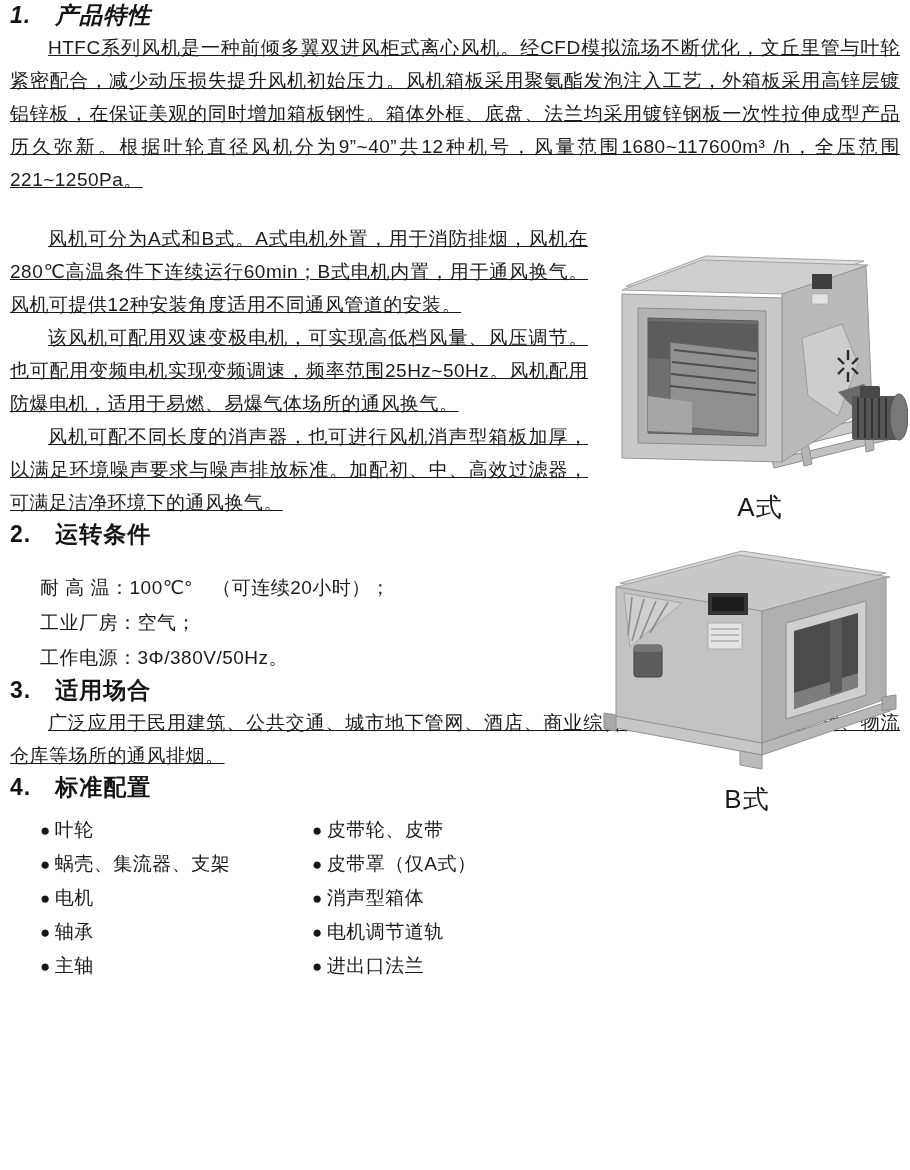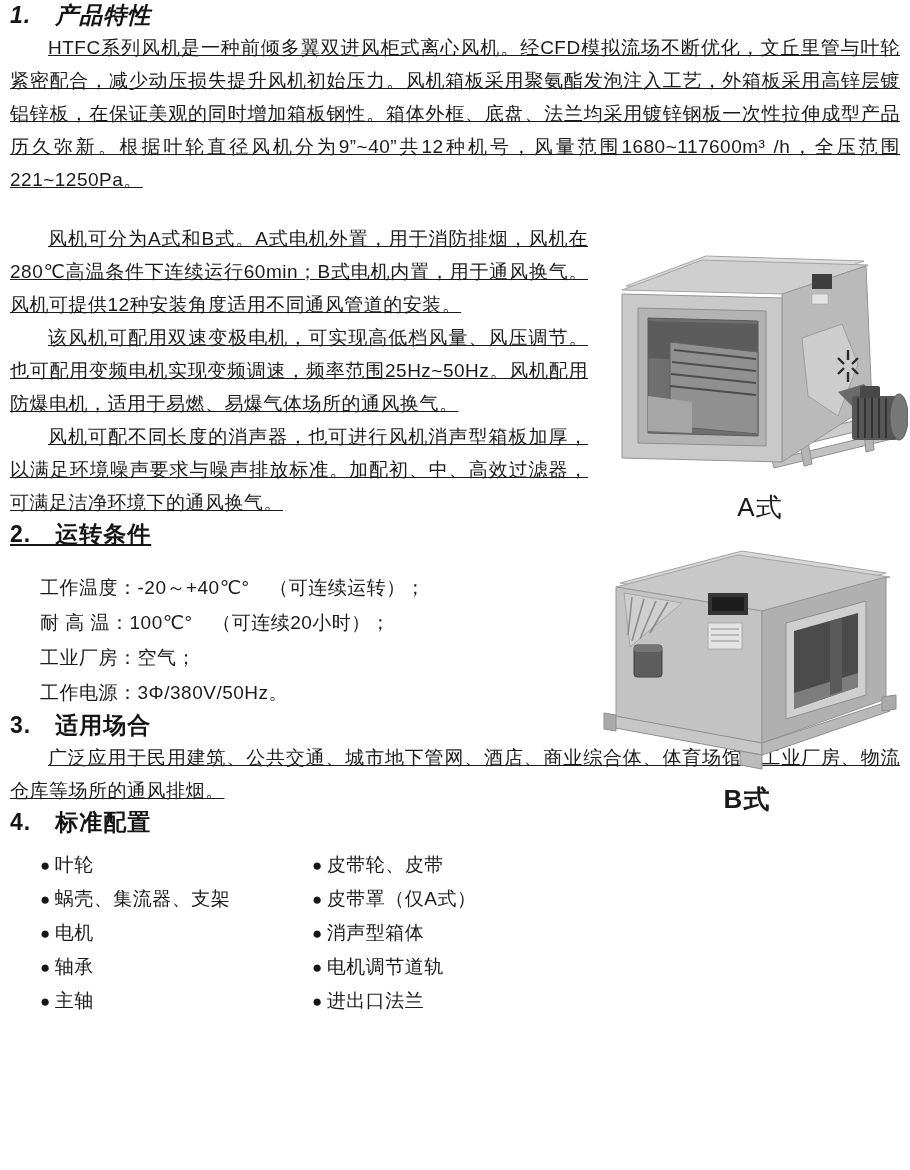--- a/index.html
+++ b/index.html
@@ -14,21 +14,21 @@
     overflow:hidden;
   }
   h2.sec-heading{
     font-size:23px;
     font-weight:bold;
     color:#141414;
     margin:0;
     letter-spacing:1px;
   }
   .h1{margin-top:24px;font-style:italic;}
-  .h2{margin-top:14px;text-decoration:underline;}
+  .h2{margin-top:14px;}
   .h3{margin-top:22px;}
   .h4{margin-top:16px;}
   p.body-par{
     font-size:19px;
     line-height:33px;
     margin:0;
     text-align:justify;
     text-indent:2em;
     letter-spacing:0.5px;
     text-decoration:underline;
@@ -63,38 +63,37 @@
   figure{margin:0;padding:0;position:absolute;}
   .fig-a{left:612px;top:246px;width:296px;}
   .fig-b{left:590px;top:543px;width:314px;}
   figcaption{
     text-align:center;
     font-size:26px;
     color:#1b1b1b;
     margin-top:12px;
     letter-spacing:1px;
   }
-  .fig-b figcaption{margin-top:4px;font-weight:bold;}
+  .fig-b figcaption{margin-top:4px;}
   svg{display:block;}
 </style>
 </head>
 <body>
 
 <h2 class="sec-heading h1">1.　产品特性</h2>
 <p class="body-par par1">HTFC系列风机是一种前倾多翼双进风柜式离心风机。经CFD模拟流场不断优化，文丘里管与叶轮紧密配合，减少动压损失提升风机初始压力。风机箱板采用聚氨酯发泡注入工艺，外箱板采用高锌层镀铝锌板，在保证美观的同时增加箱板钢性。箱体外框、底盘、法兰均采用镀锌钢板一次性拉伸成型产品历久弥新。根据叶轮直径风机分为9”~40”共12种机号，风量范围1680~117600m³ /h，全压范围221~1250Pa。</p>
 
 <div class="left-col">
   <p class="body-par">风机可分为A式和B式。A式电机外置，用于消防排烟，风机在280℃高温条件下连续运行60min；B式电机内置，用于通风换气。风机可提供12种安装角度适用不同通风管道的安装。</p>
   <p class="body-par">该风机可配用双速变极电机，可实现高低档风量、风压调节。也可配用变频电机实现变频调速，频率范围25Hz~50Hz。风机配用防爆电机，适用于易燃、易爆气体场所的通风换气。</p>
   <p class="body-par">风机可配不同长度的消声器，也可进行风机消声型箱板加厚，以满足环境噪声要求与噪声排放标准。加配初、中、高效过滤器，可满足洁净环境下的通风换气。</p>
 </div>
 
 <h2 class="sec-heading h2">2.　运转条件</h2>
 <div class="cond-list">
-  <div class="cond-item">工作温度：-20～+40℃°　（可连续运转）；</div>
   <div class="cond-item">耐 高 温：100℃°　（可连续20小时）；</div>
   <div class="cond-item">工业厂房：空气；</div>
   <div class="cond-item">工作电源：3Φ/380V/50Hz。</div>
 </div>
 
 <h2 class="sec-heading h3">3.　适用场合</h2>
 <p class="body-par sec3-par">广泛应用于民用建筑、公共交通、城市地下管网、酒店、商业综合体、体育场馆、工业厂房、物流仓库等场所的通风排烟。</p>
 
 <h2 class="sec-heading h4">4.　标准配置</h2>
 <div class="std-grid">

